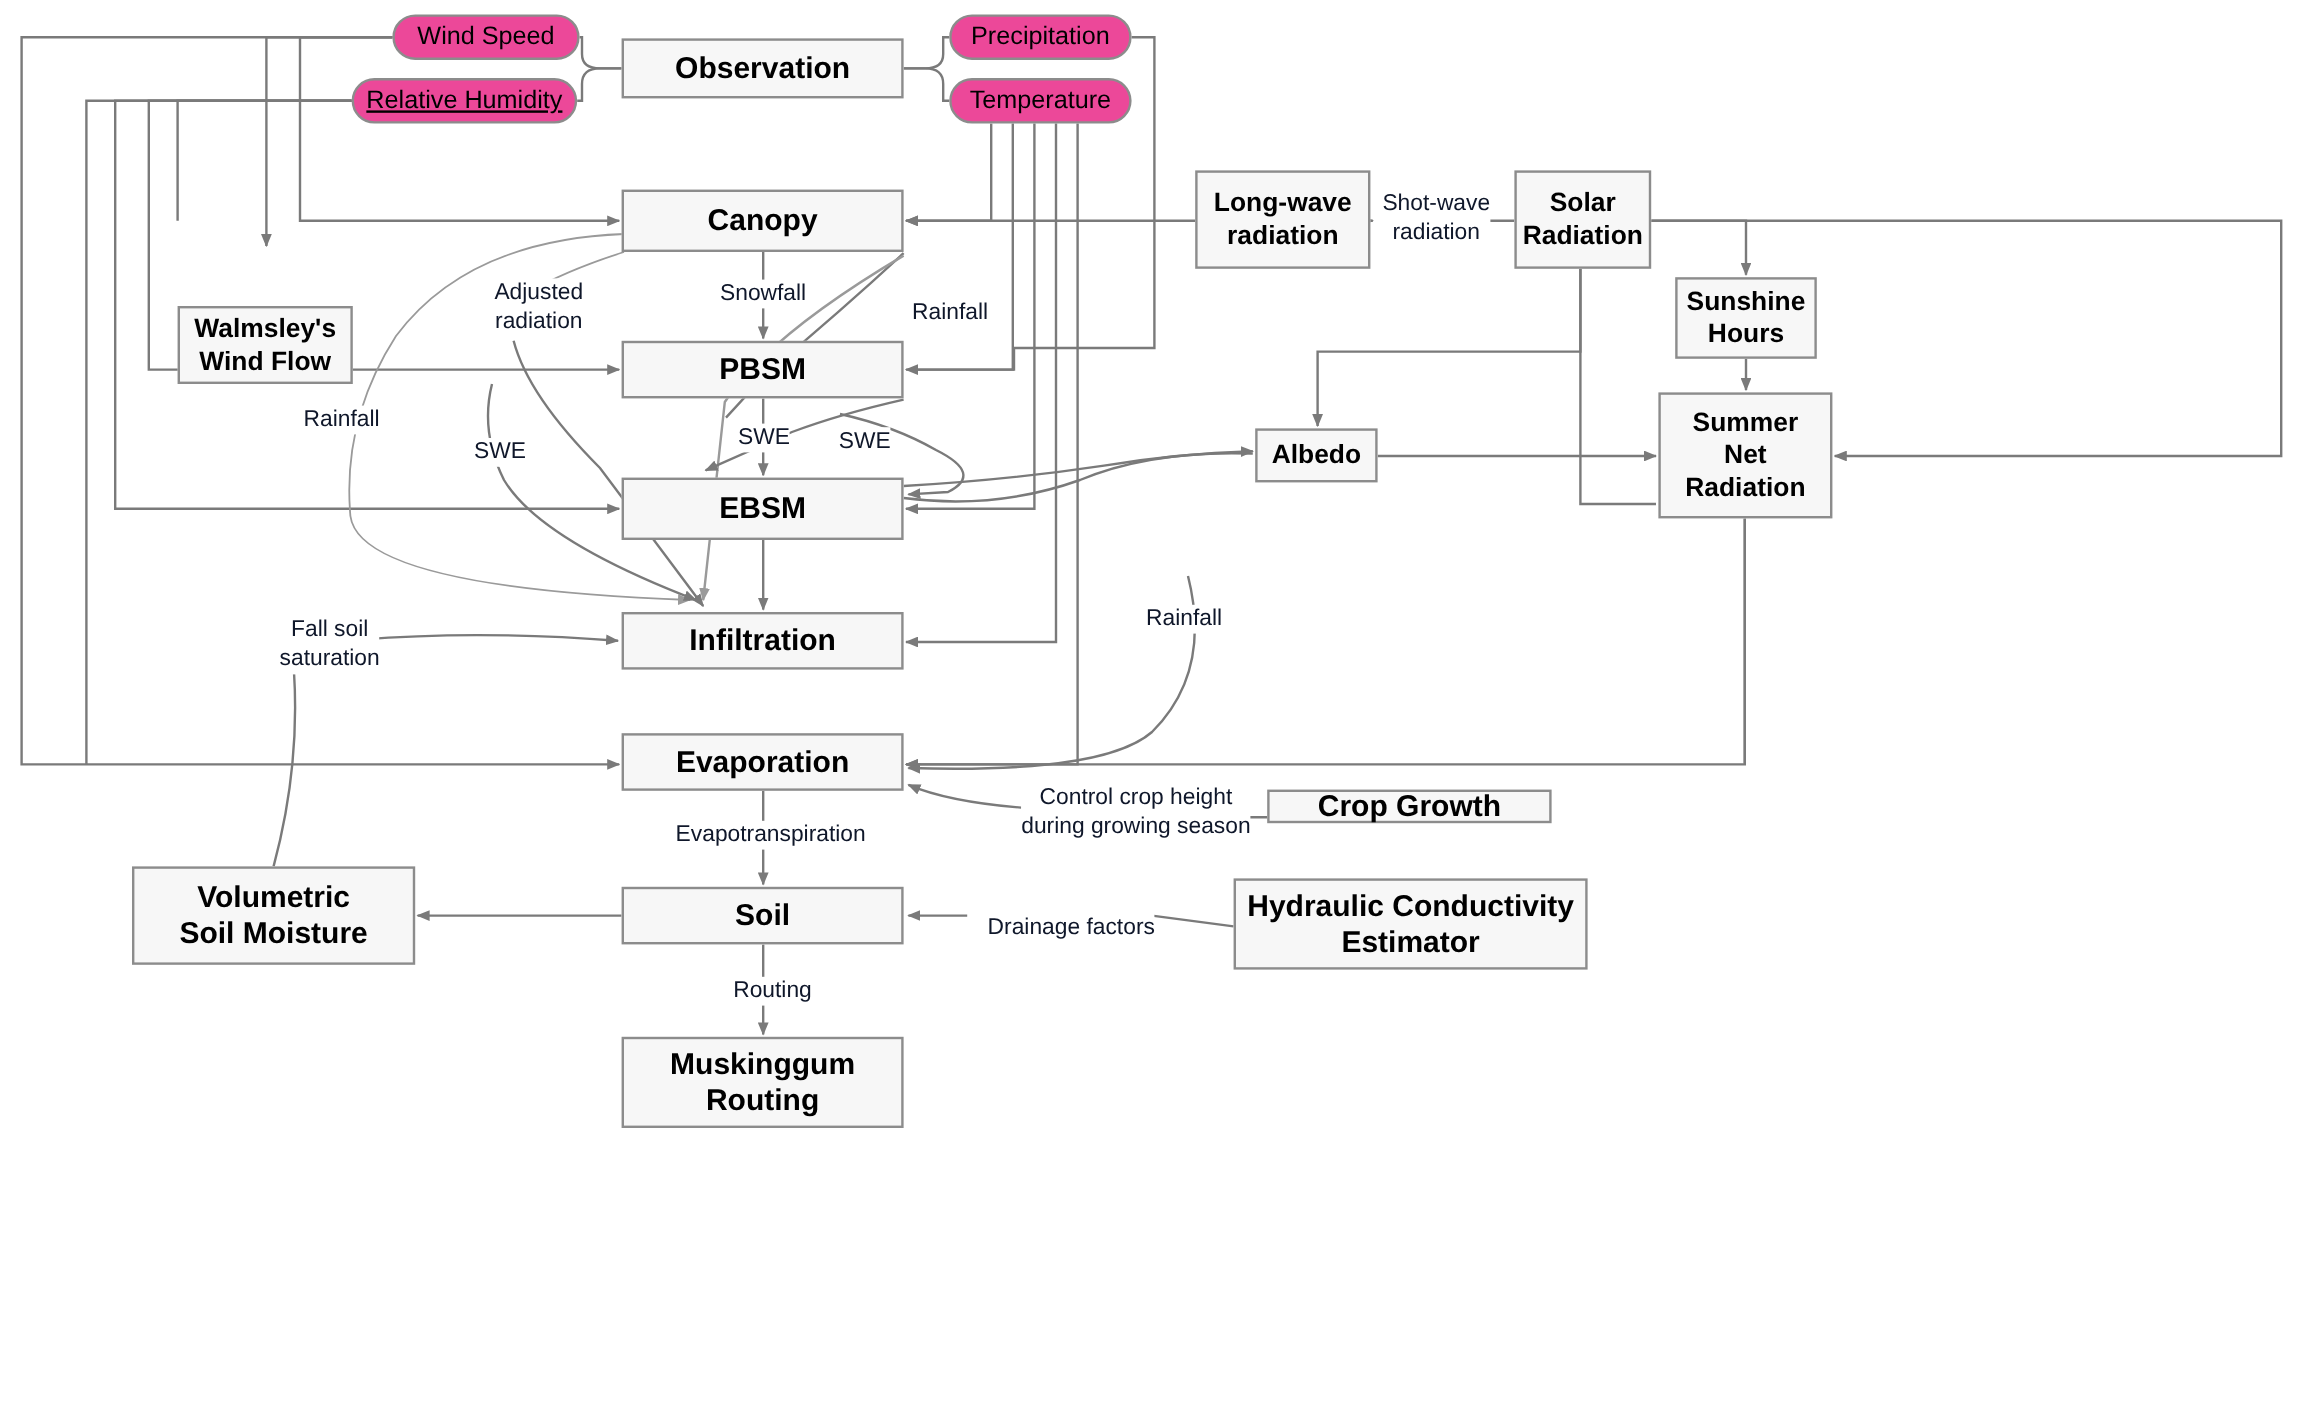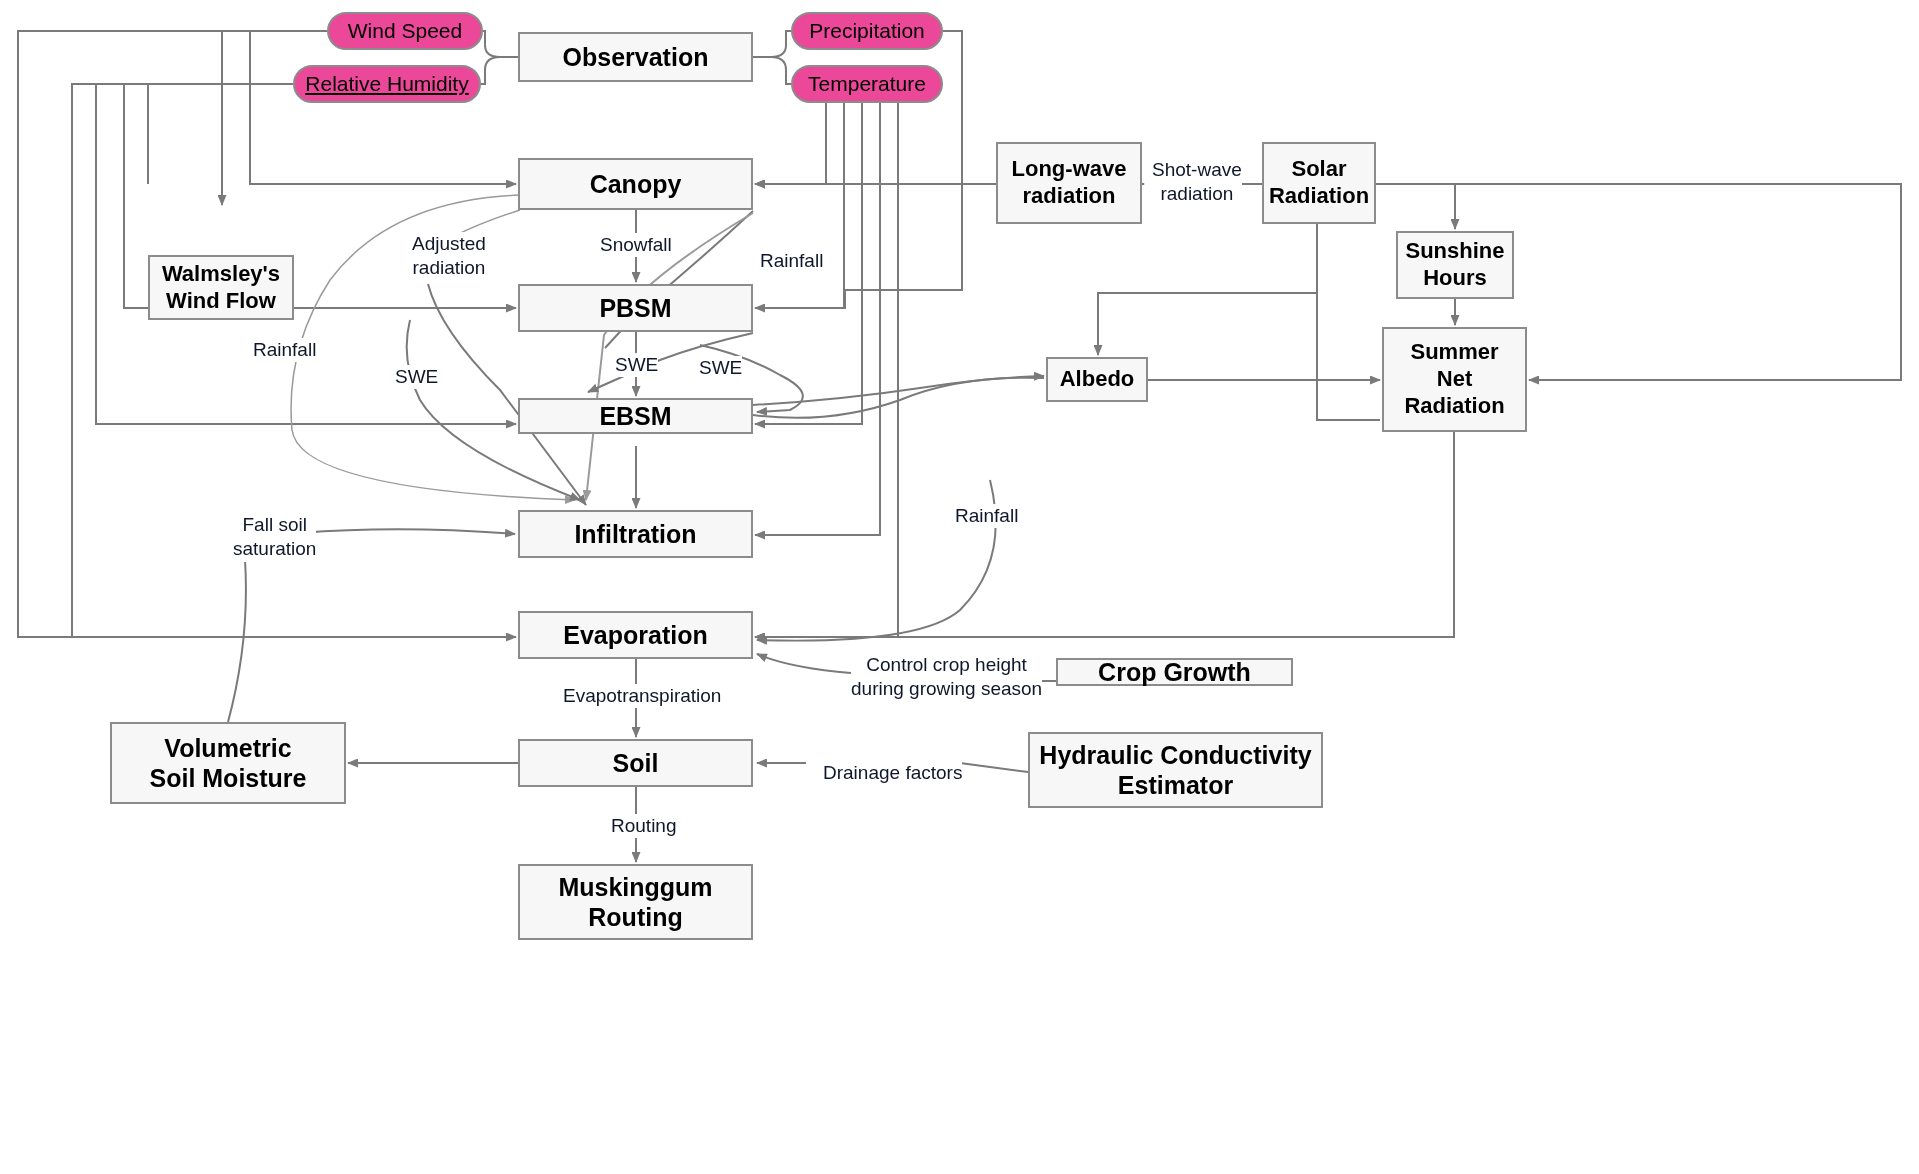--- a/index.html
+++ b/index.html
@@ -219,21 +219,21 @@
   </div>
 
   <div class="node big" style="left:518px; top:284px; width:235px; height:48px;">
     <span>PBSM</span>
   </div>
 
   <div class="node med" style="left:1046px; top:357px; width:102px; height:45px;">
     <span>Albedo</span>
   </div>
 
-  <div class="node big" style="left:518px; top:398px; width:235px; height:36px;">
+  <div class="node big" style="left:518px; top:398px; width:235px; height:52px;">
     <span>EBSM</span>
   </div>
 
   <div class="node big" style="left:518px; top:510px; width:235px; height:48px;">
     <span>Infiltration</span>
   </div>
 
   <div class="node big" style="left:518px; top:611px; width:235px; height:48px;">
     <span>Evaporation</span>
   </div>

